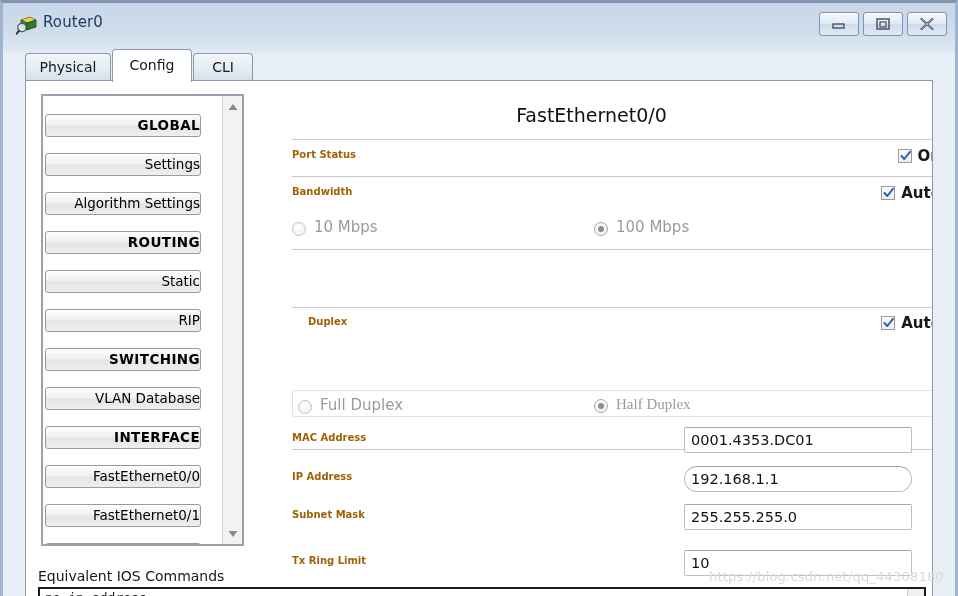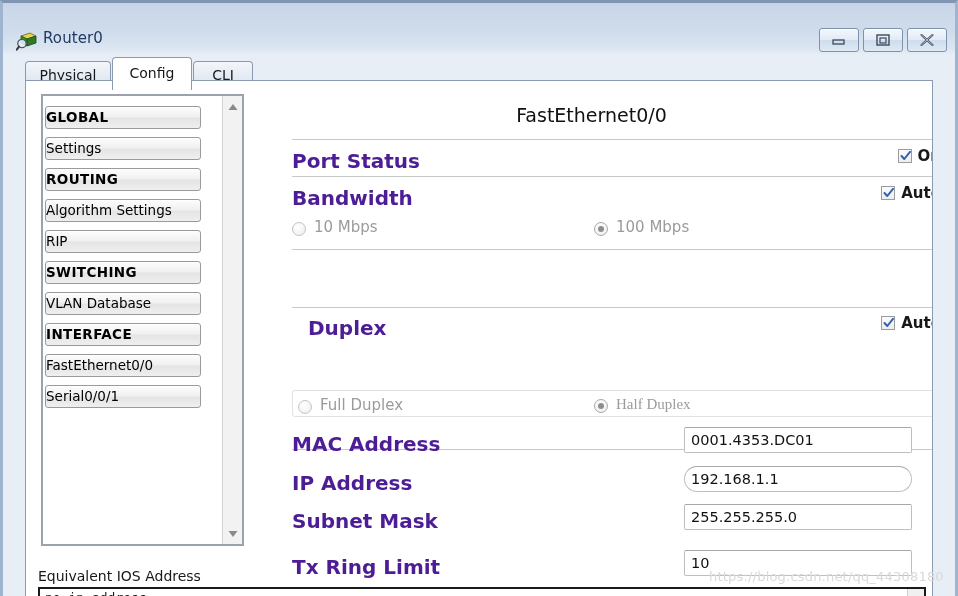--- a/index.html
+++ b/index.html
@@ -23,21 +23,21 @@
     height: 596px;
     box-sizing: border-box;
     background: linear-gradient(to bottom, #c3d3e6 0px, #c9d7e8 4px, #cfdcec 28px, #dce6f2 46px, #e8eef6 52px);
     border-left: 3px solid #9fb5cf;
     border-right: 3px solid #9fb5cf;
     border-top: 3px solid #7f95b0;
     overflow: hidden;
   }
   .titlebar {
     position: absolute;
-    left: 0; top: 16px;
+    left: 0; top: 0;
     width: 952px;
     height: 46px;
   }
   .title-icon {
     position: absolute;
     left: 13px;
     top: 11px;
     width: 22px;
     height: 22px;
   }
@@ -68,21 +68,21 @@
     background: linear-gradient(to bottom, #f4f8fc 0%, #e2ebf5 48%, #cedcec 52%, #dfe9f4 100%);
     position: relative;
     box-shadow: inset 0 1px 0 rgba(255,255,255,.85);
   }
   .wbtn svg { position: absolute; left: 50%; top: 50%; transform: translate(-50%,-50%); }
 
   
   .tabstrip {
     position: absolute;
     left: 22px;
-    top: 54px;
+    top: 46px;
     width: 908px;
     height: 32px;
   }
   .tab {
     position: absolute;
     top: 4px;
     height: 28px;
     box-sizing: border-box;
     border: 1px solid #8a9bb0;
     border-bottom: none;
@@ -133,28 +133,28 @@
     position: absolute;
     left: 0; top: 0;
     width: 180px;
     padding: 2px 0 0 2px;
   }
   .sb-btn {
     display: block;
     box-sizing: border-box;
     width: 156px;
     height: 23px;
-    margin: 8px 0 2px 0;
+    margin: 16px 0 2px 0;
     border: 1px solid #9a9a9a;
     border-radius: 3px;
     background: linear-gradient(to bottom, #fdfdfd 0%, #f0f0f0 48%, #e4e4e4 52%, #efefef 100%);
     box-shadow: inset 0 1px 0 #ffffff;
     font-size: 13.5px;
     color: #000000;
-    text-align: left;
+    text-align: right;
     line-height: 21px;
     white-space: nowrap;
     overflow: hidden;
   }
   .sb-btn.hdr { font-weight: bold; letter-spacing: .4px; }
 
   .sb-scroll {
     position: absolute;
     right: 0; top: 0;
     width: 19px;
@@ -193,22 +193,22 @@
   .rule {
     position: absolute;
     left: 28px;
     width: 650px;
     height: 1px;
     background: #c8c8c8;
   }
   .row-label {
     position: absolute;
     left: 28px;
-    font-size: 20px;
-    color: #4c1d95;
+    font-size: 10px;
+    color: #a16207;
     font-weight: bold;
     white-space: nowrap;
   }
 
   
   .chk {
     position: absolute;
     display: flex;
     align-items: center;
     gap: 6px;
@@ -386,27 +386,29 @@
     <div class="tab active" style="left:87px;width:80px;">Config</div>
     <div class="tab" style="left:168px;width:60px;">CLI</div>
   </div>
 
   <div class="pane">
 
     <div class="sidebar">
       <div class="sb-list">
         <div class="sb-btn hdr">GLOBAL</div>
         <div class="sb-btn">Settings</div>
+        <div class="sb-btn">Algorithm Settings</div>
         <div class="sb-btn hdr">ROUTING</div>
-        <div class="sb-btn">Algorithm Settings</div>
+        <div class="sb-btn">Static</div>
         <div class="sb-btn">RIP</div>
         <div class="sb-btn hdr">SWITCHING</div>
         <div class="sb-btn">VLAN Database</div>
         <div class="sb-btn hdr">INTERFACE</div>
         <div class="sb-btn">FastEthernet0/0</div>
+        <div class="sb-btn">FastEthernet0/1</div>
         <div class="sb-btn">Serial0/0/1</div>
       </div>
 
       <div class="sb-scroll">
         <div class="sb-arrow up">
           <svg width="11" height="8" viewBox="0 0 11 8">
               <polygon points="5.5,1 10,7 1,7" fill="#8a8a8a"></polygon>
             </svg>
         </div>
         <div class="sb-arrow down">
@@ -483,19 +485,19 @@
       <div class="row-label" style="top:415px;text-align:right;">Subnet Mask</div>
       <input class="tinput" style="left: 420px; top: 410px;" value="255.255.255.0">
 
       <div class="row-label" style="top:461px;">Tx Ring Limit</div>
       <input class="tinput" style="left: 420px; top: 456px;" value="10">
 
     </div>
   </div>
 
   <div class="watermark">https://blog.csdn.net/qq_44308180</div>
-  <div class="ios-label">Equivalent IOS Address</div>
+  <div class="ios-label">Equivalent IOS Commands</div>
   <div class="ios-box">
     <div class="ios-text">no ip address</div>
     <div class="ios-scroll"></div>
   </div>
 
 </div>
 
 </body></html>

